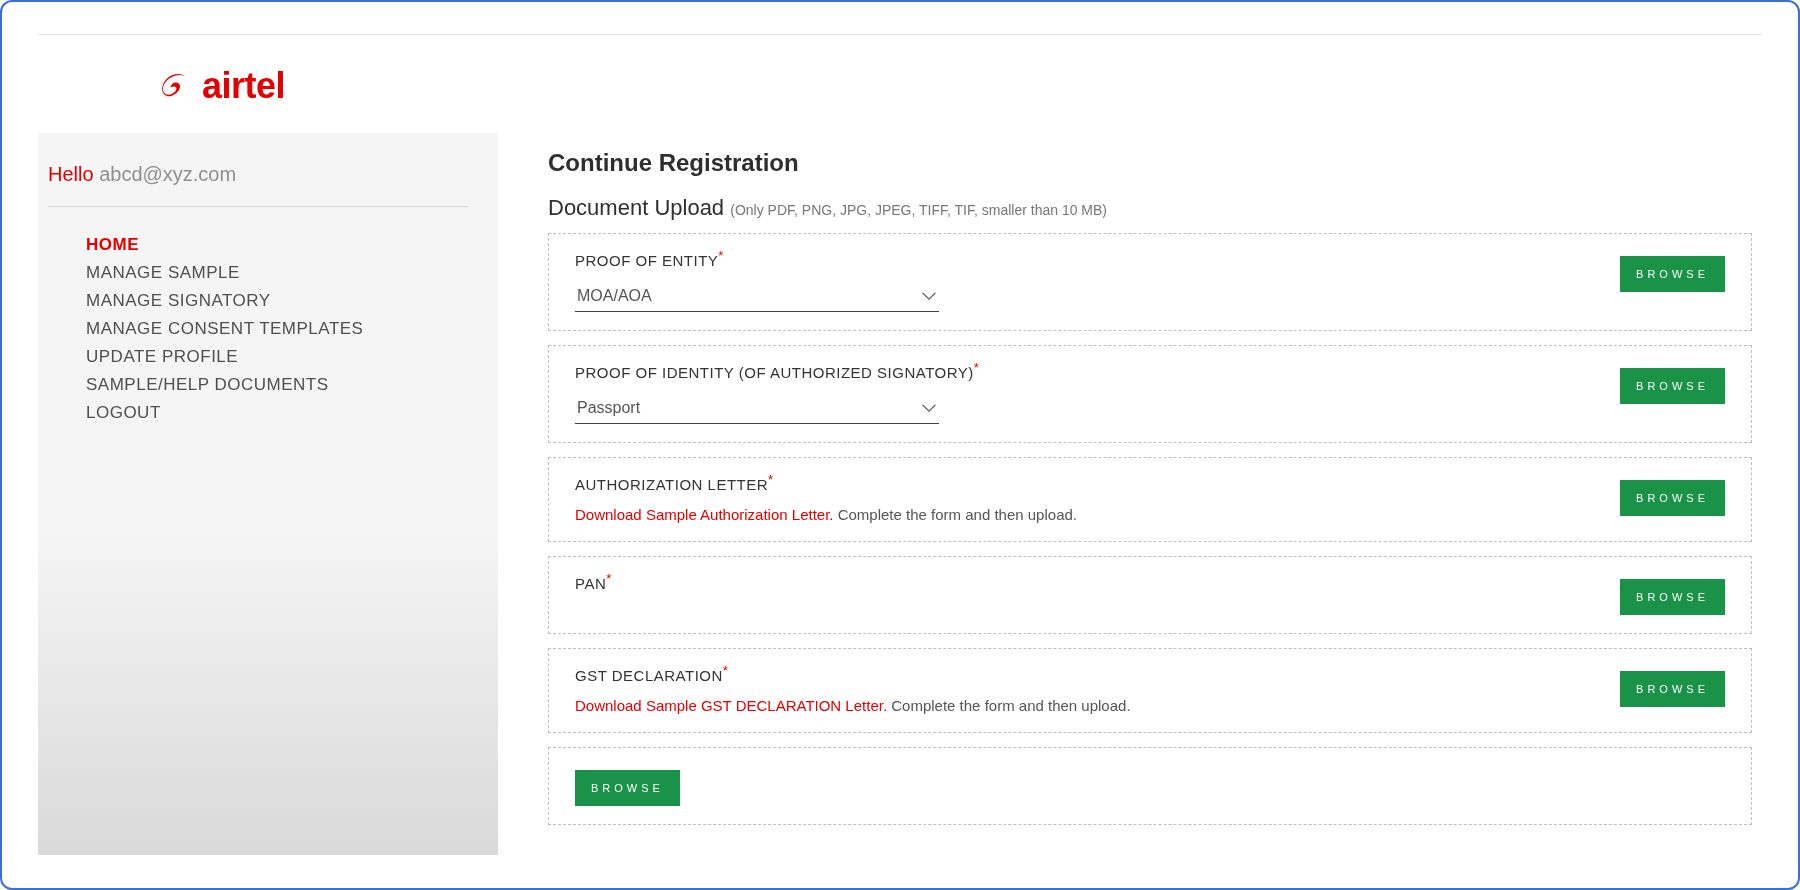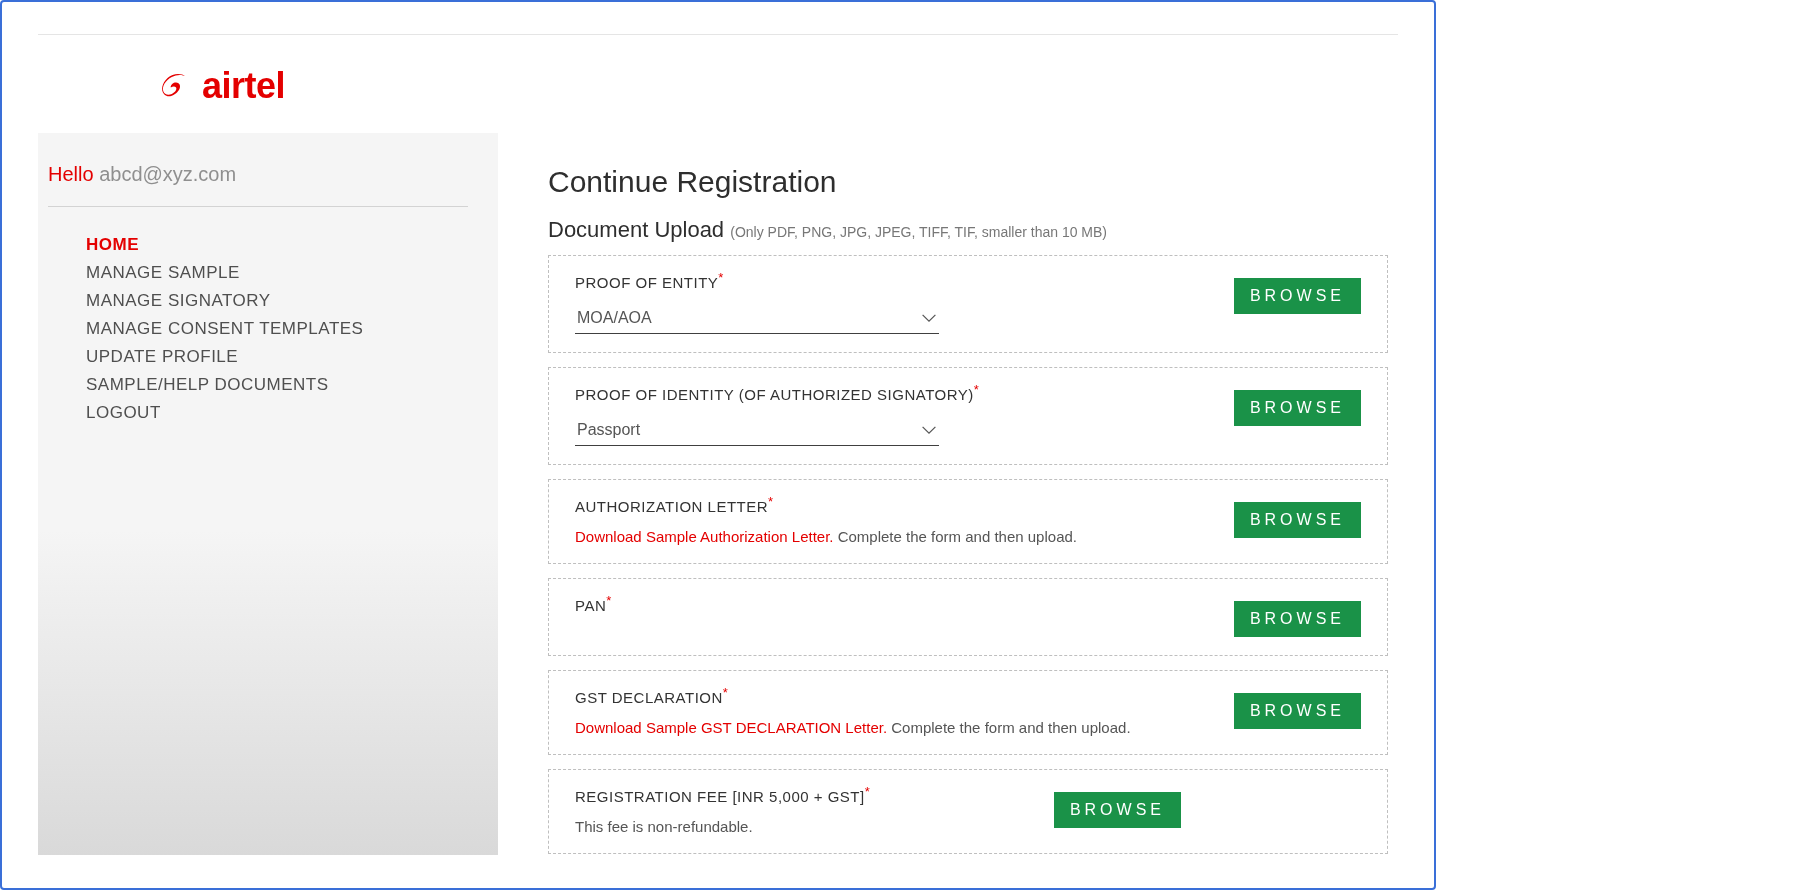--- a/index.html
+++ b/index.html
@@ -16,24 +16,24 @@
   }
   html, body {
     margin: 0;
     padding: 0;
     font-family: "Helvetica Neue", Arial, sans-serif;
     color: var(--text-dark);
     background: #fff;
   }
   .frame {
     box-sizing: border-box;
-    width: 1436px;
+    width: 1800px;
     height: 890px;
     border: 2px solid var(--page-border);
-    border-radius: 4px;
+    border-radius: 12px;
     padding: 14px 36px 0 36px;
     overflow: hidden;
     position: relative;
   }
   .top-hr {
     height: 1px;
     background: #e5e5e5;
     margin: 18px 0 0 0;
   }
   .logo-row {
@@ -95,24 +95,24 @@
     font-weight: 600;
   }
   .main {
     flex: 1;
     background: var(--main-bg);
     padding: 16px 10px 0 50px;
     box-sizing: border-box;
     overflow: hidden;
   }
   .page-title {
-    font-size: 30px;
-    font-weight: 400;
+    font-size: 24px;
+    font-weight: 700;
     color: #2e2e2e;
-    margin: 16px 0 18px 0;
+    margin: 0 0 18px 0;
   }
   .section-title {
     font-size: 22px;
     font-weight: 400;
     color: #2e2e2e;
     margin: 0 0 12px 0;
   }
   .section-title .hint {
     font-size: 14px;
     color: #777;
@@ -165,21 +165,21 @@
     font-size: 15px;
     color: #555;
   }
   .helper .dl {
     color: var(--airtel-red);
     cursor: pointer;
   }
   .browse-btn {
     background: var(--green-btn);
     color: #fff;
-    font-size: 16px;
+    font-size: 11px;
     letter-spacing: 4px;
     border: none;
     padding: 0 16px;
     cursor: pointer;
     height: 36px;
     margin-top: 8px;
   }
   .browse-btn.offset {
     margin-right: 180px;
   }
@@ -262,23 +262,19 @@
             <button class="browse-btn">BROWSE</button>
           </div>
           <div class="upload-card">
             <div class="left">
               <div class="field-label"><span>GST DECLARATION</span><span class="req">*</span></div>
               <div class="helper"><span class="dl">Download Sample GST DECLARATION Letter.</span><span> Complete the form and then upload.</span></div>
             </div>
             <button class="browse-btn">BROWSE</button>
           </div>
           <div class="upload-card">
-            <div class="left">
-              <div class="field-label"><span>REGISTRATION FEE [INR 5,000 + GST]</span><span class="req">*</span></div>
-              <div class="helper">This fee is non-refundable.</div>
-            </div>
             <button class="browse-btn offset">BROWSE</button>
           </div>
         </div>
     </section>
 
   </div>
 </div>
 
 </body></html>

